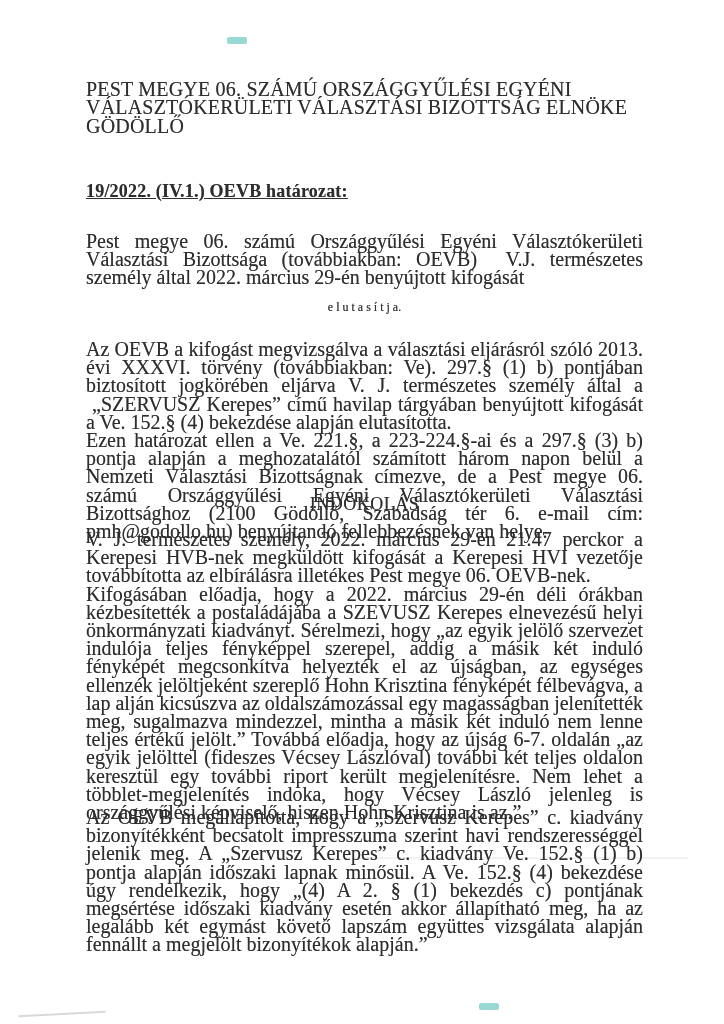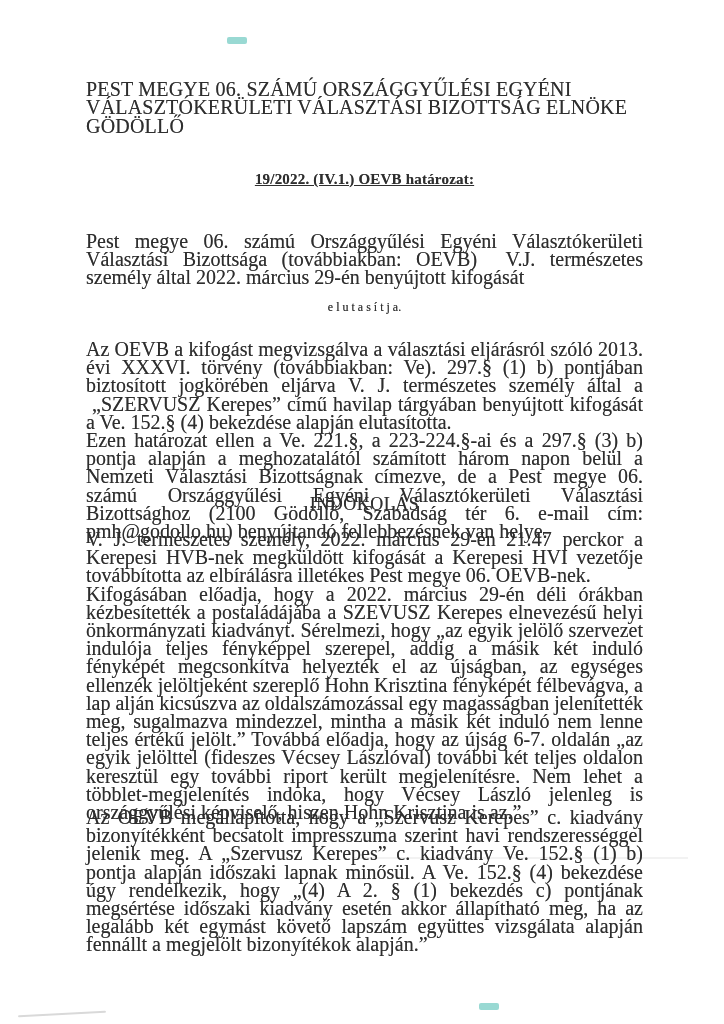--- a/index.html
+++ b/index.html
@@ -29,24 +29,23 @@
   .block p { margin: 0; padding: 0; }
 
   .letterhead {
     top: 80px;
     text-align: left;
     font-size: 20px;
     line-height: 18.4px;
     letter-spacing: 0.2px;
   }
   .doc-title {
-    top: 170px;
-    text-align: center;
+    top: 182px;
     font-weight: bold;
-    font-size: 15px;
+    font-size: 18px;
     text-decoration: underline;
     letter-spacing: 0.2px;
   }
   .intro   { top: 232px; }
   .ruling  { top: 298px; text-align: center; font-size: 12px; }
   .legal   { top: 340px; }
   .section-heading {
     top: 495px;
     text-align: center;
     font-size: 18px;

